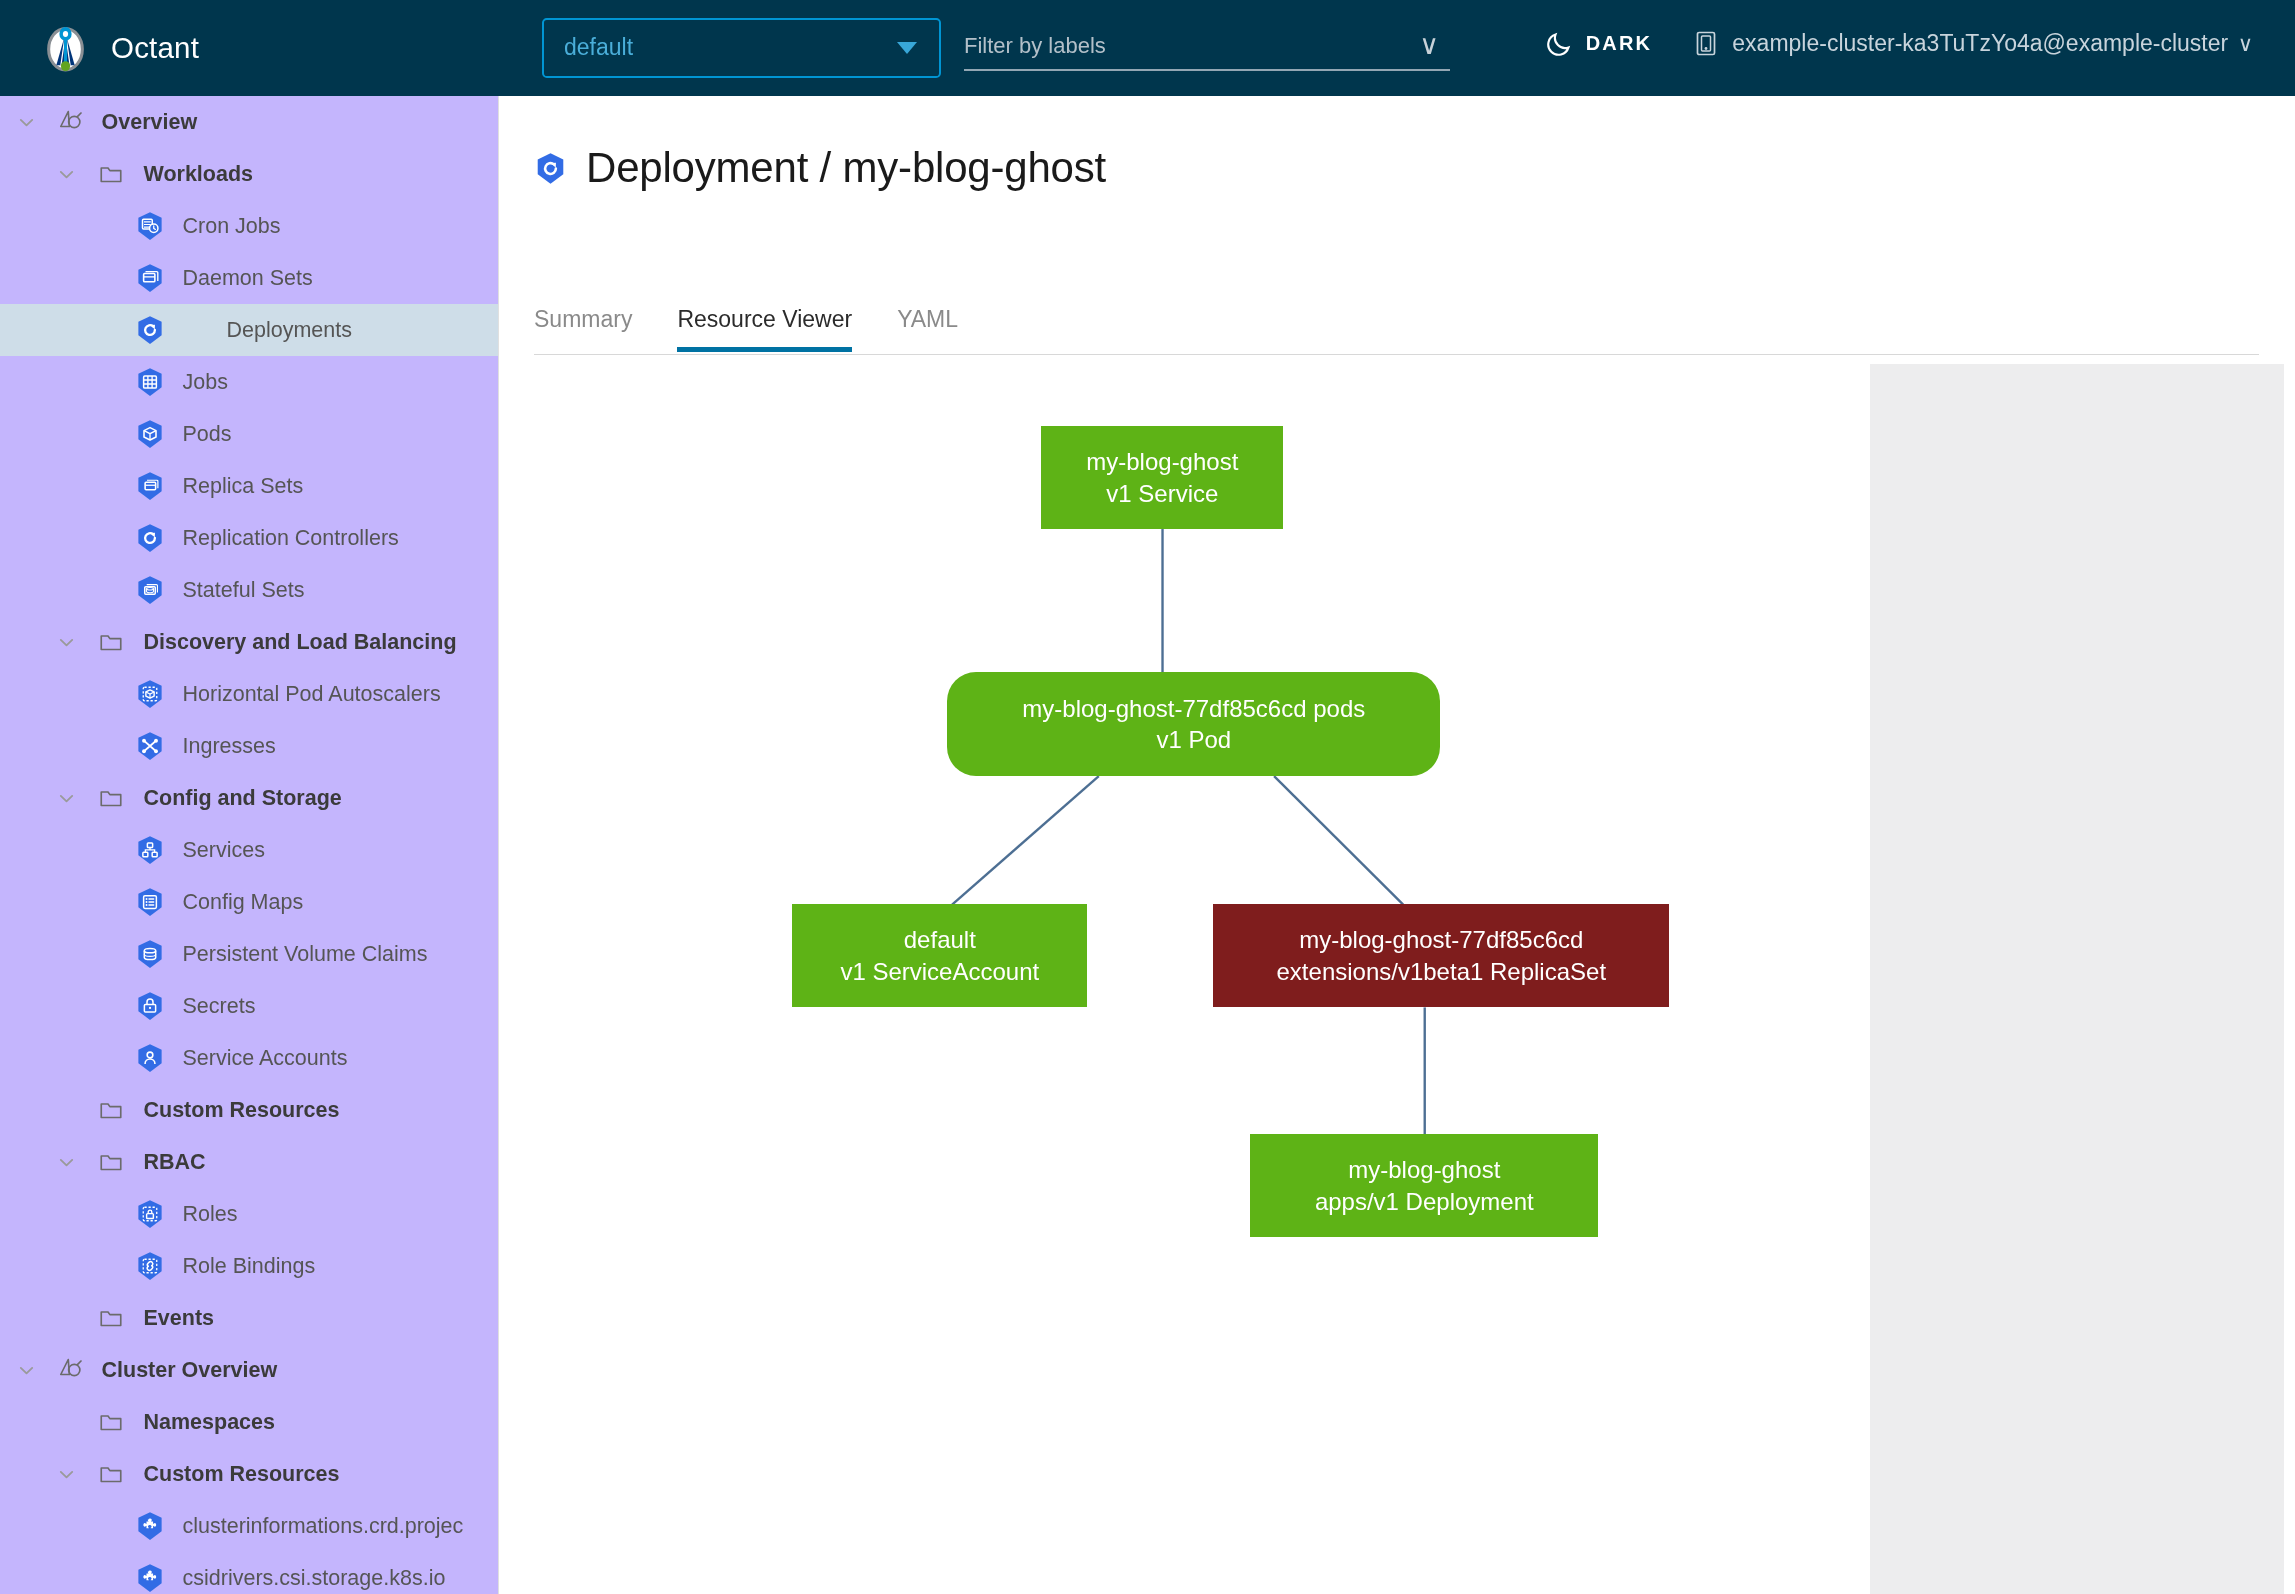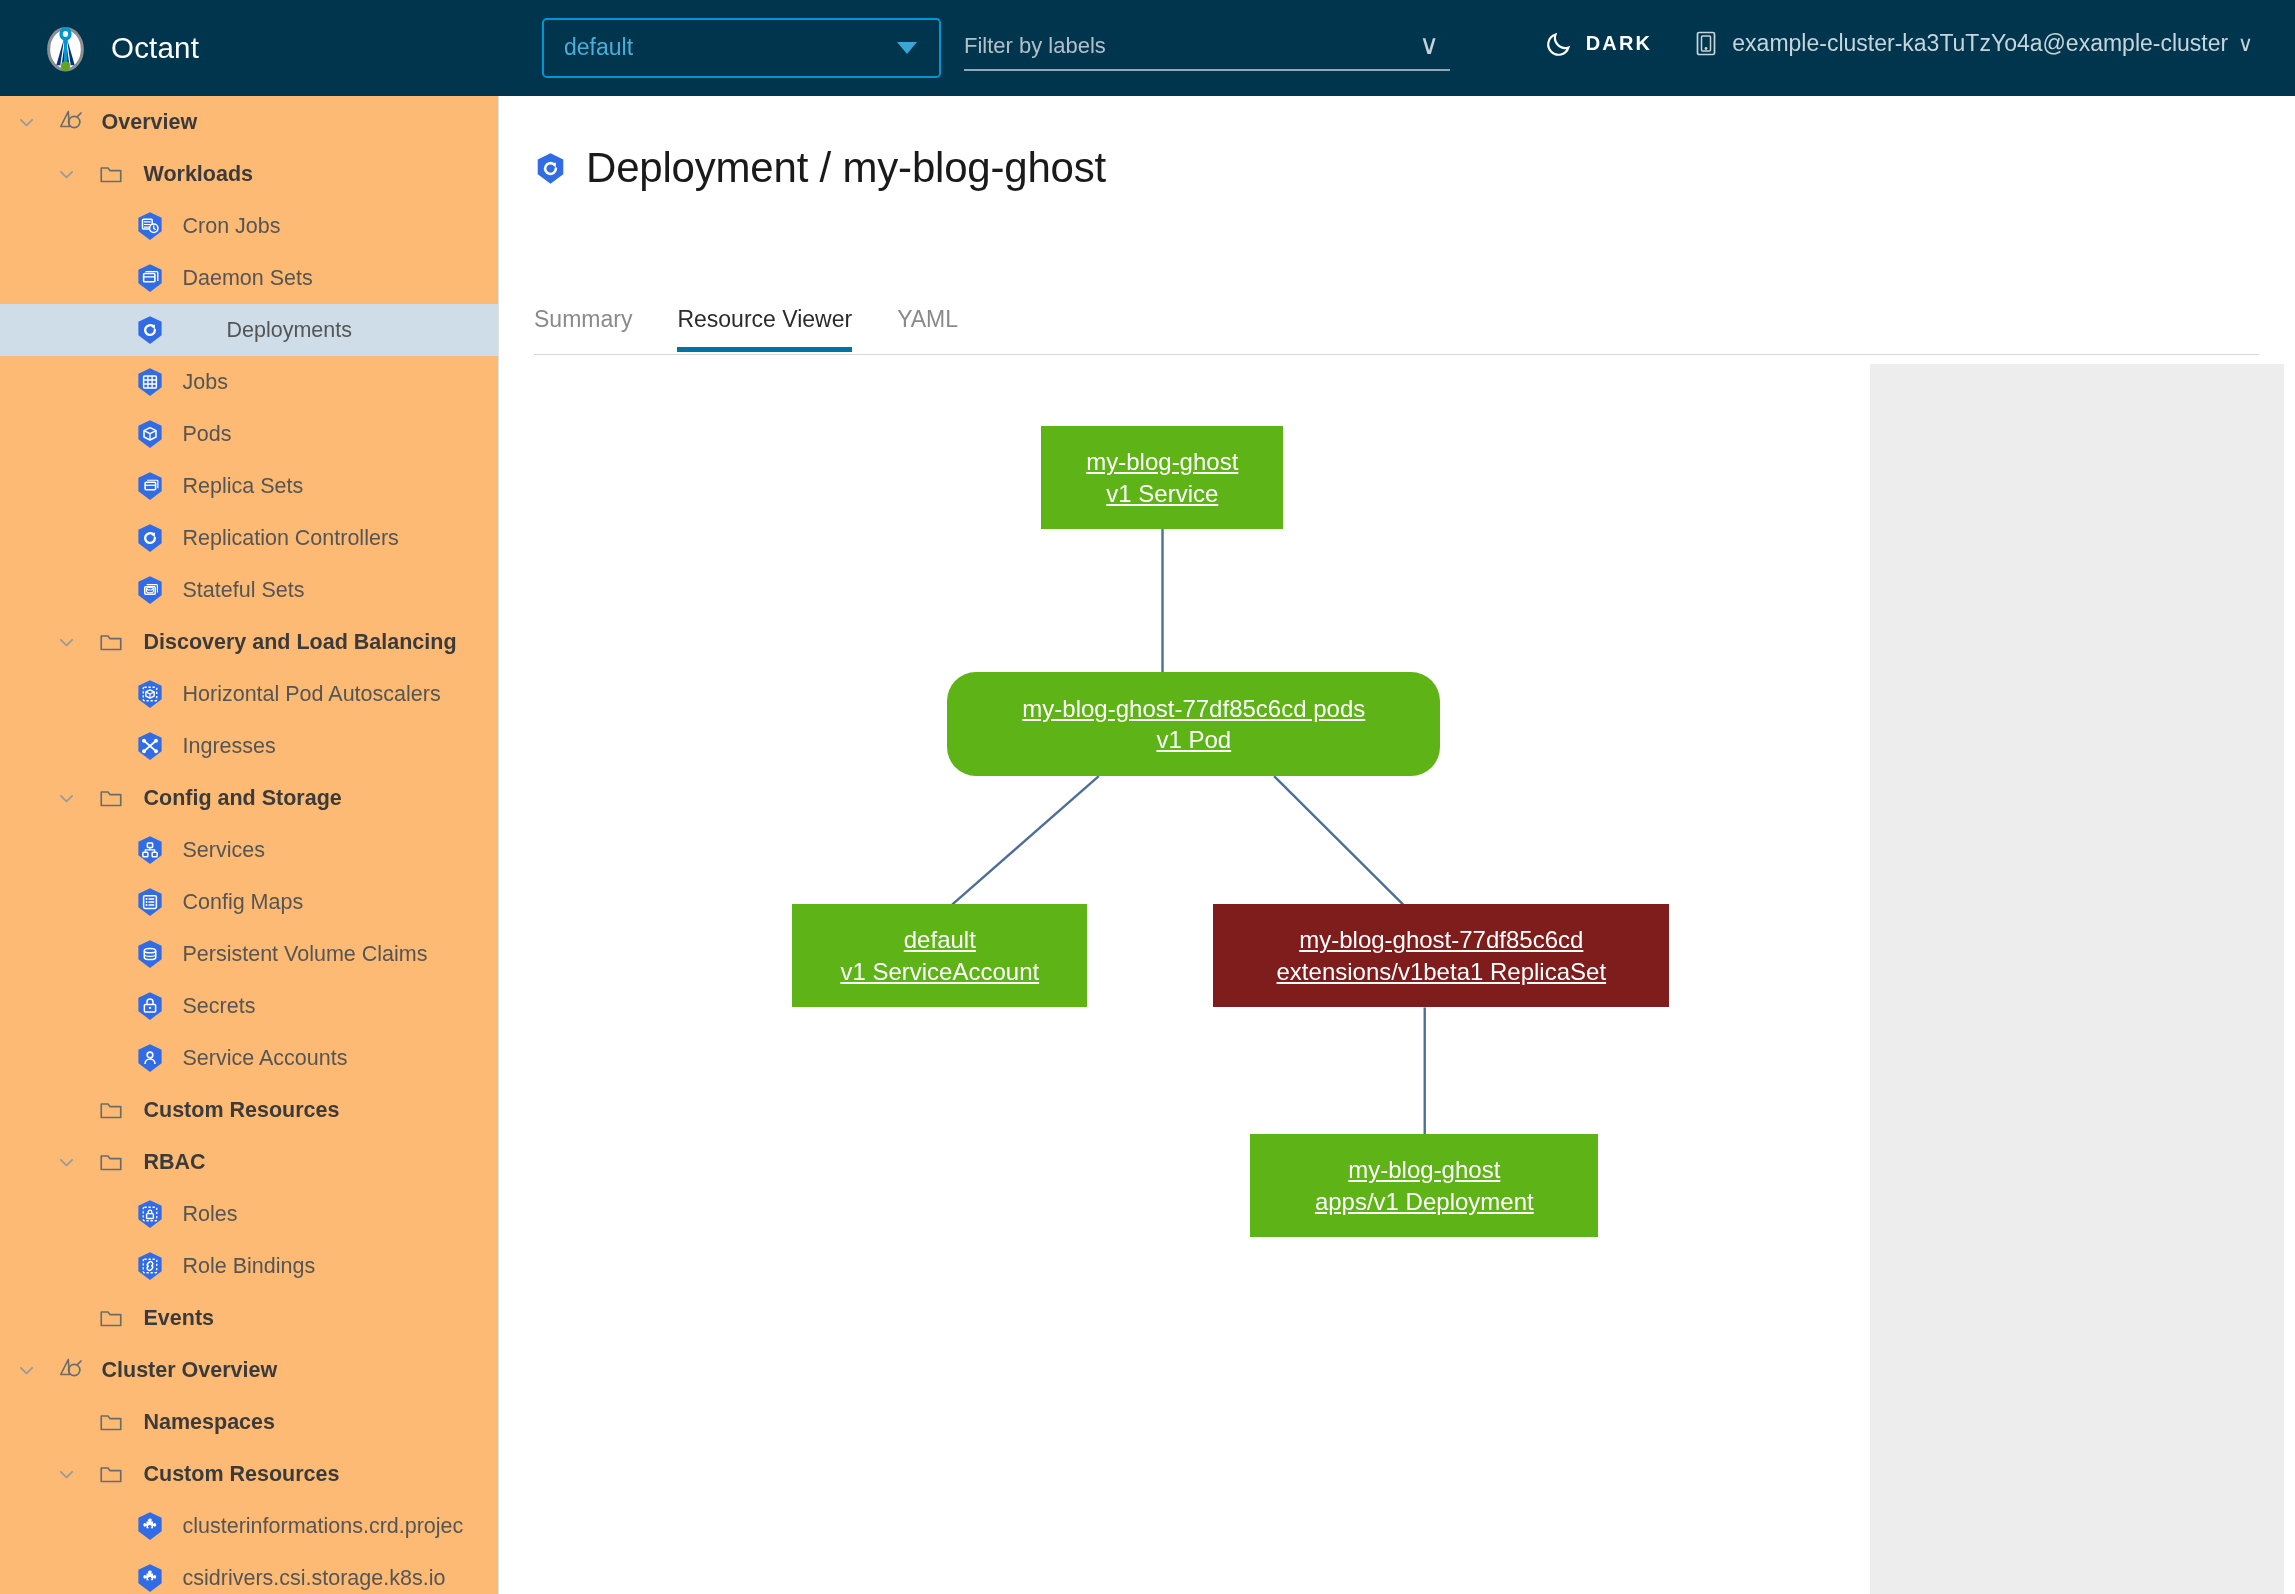--- a/index.html
+++ b/index.html
@@ -78,21 +78,21 @@
     color: #c8d4dc; font-size: 23px; margin-left: 14.3px;
   }
   #cluster-select .cluster-caret {
     color: #c8d4dc; font-size: 21px; margin-left: 9.6px; font-weight: 300;
   }
 
   
   #sidebar {
     position: absolute; left: 0; top: 96px;
     width: 499px; height: 1498px;
-    background: #fdba74;
+    background: #c4b5fd;
     border-right: 0.8px solid #e0e0e0;
     overflow: hidden;
   }
   .nav-row {
     position: relative;
     height: 52px;
     display: flex; align-items: center;
     cursor: pointer;
     white-space: nowrap;
   }
@@ -178,21 +178,20 @@
     position: absolute;
     background: #5eb316;
     display: flex; flex-direction: column;
     align-items: center; justify-content: center;
     cursor: pointer;
     text-align: center;
   }
   .gnode .gline {
     color: #ffffff; font-size: 24px; line-height: 1.30;
     white-space: nowrap;
-    text-decoration: underline;
   }
 </style>
 </head>
 <body>
 
 <div id="header">
 
   <div id="brand">
     <span class="logo">
       <svg viewBox="0 0 64 64" width="49" height="49" aria-hidden="true">

